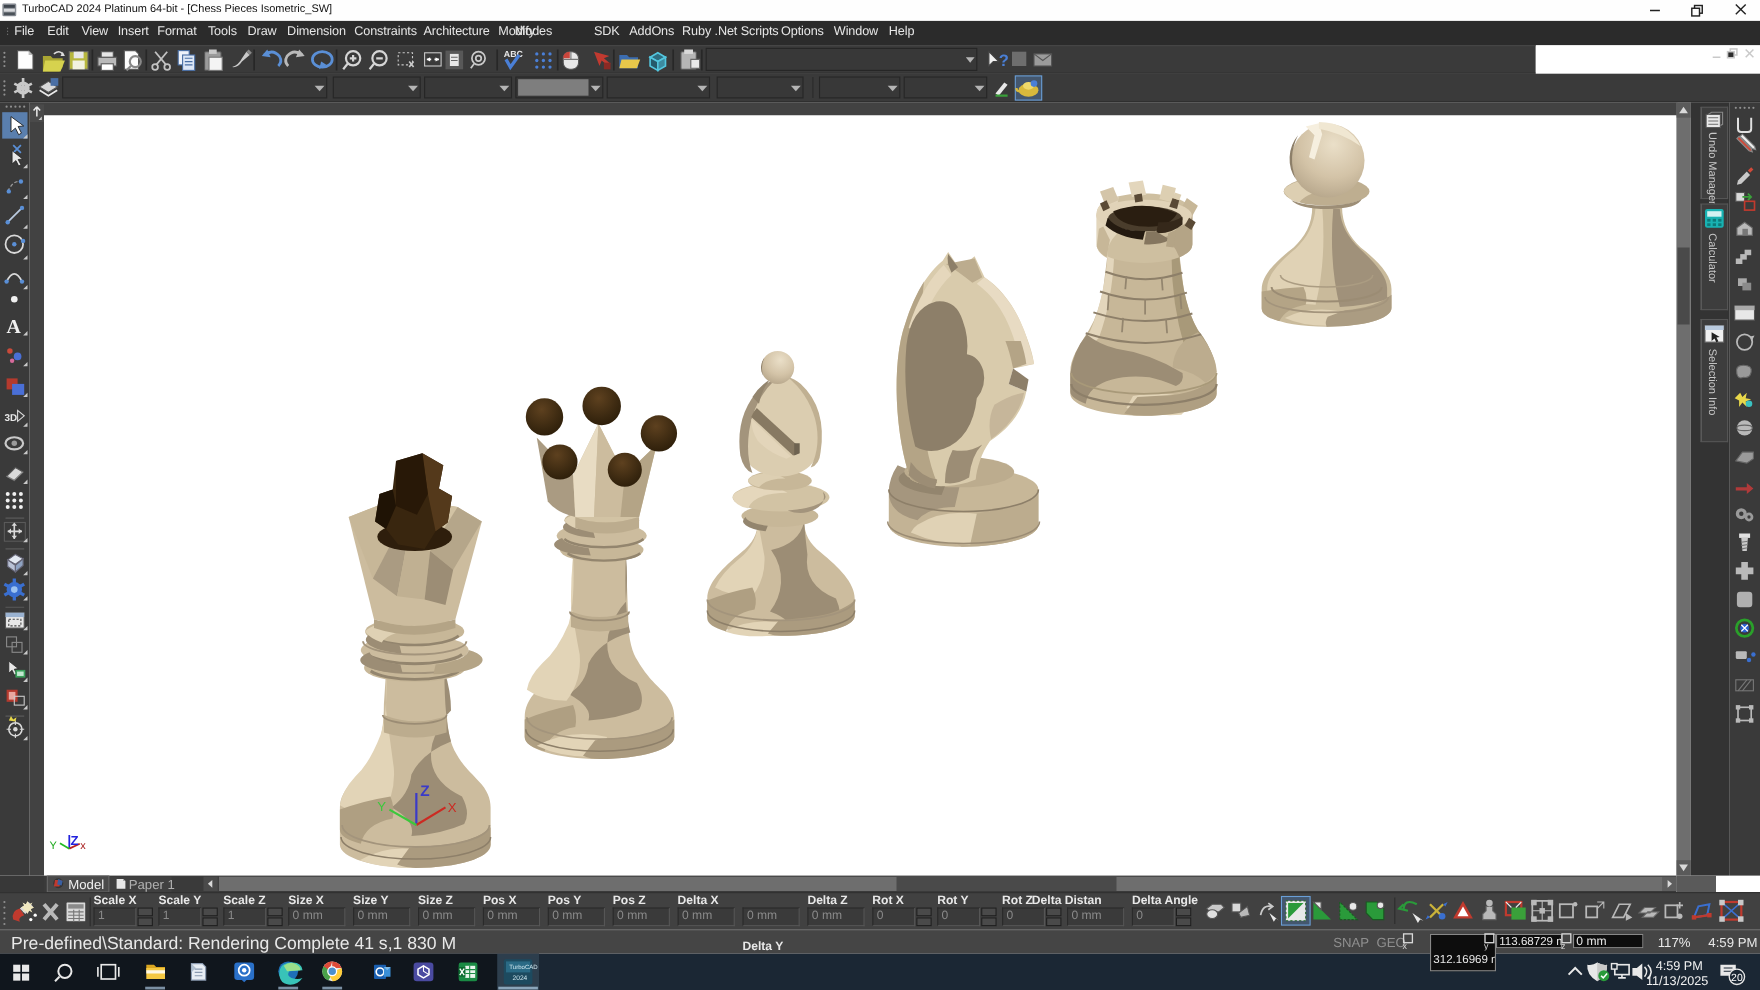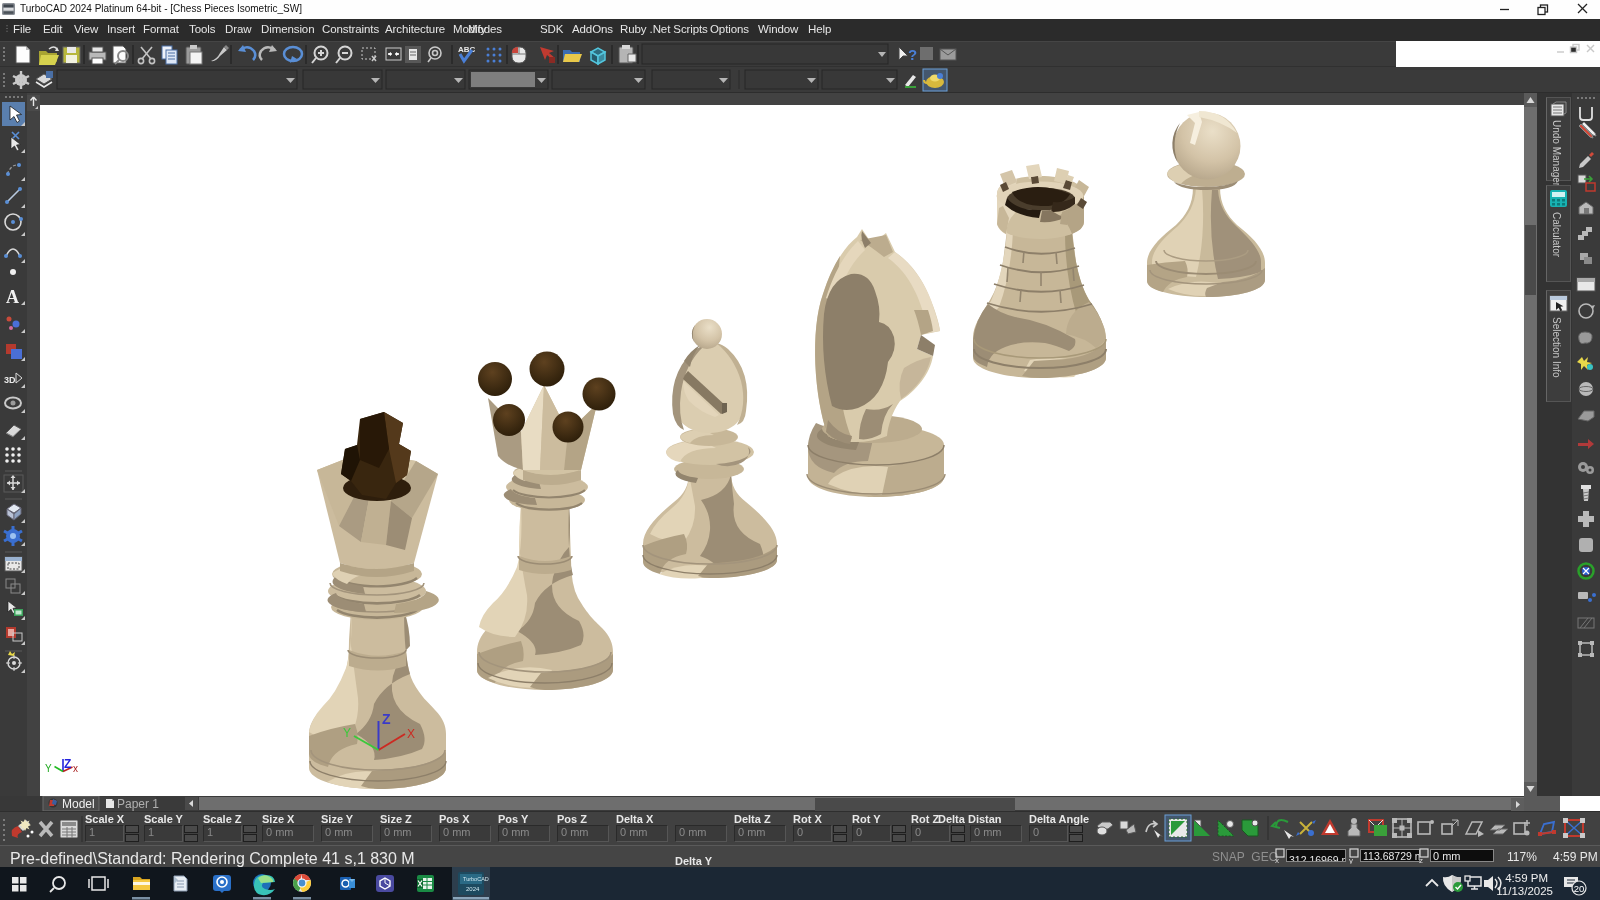--- a/index.html
+++ b/index.html
@@ -950,21 +950,21 @@
         </g>
       <line x1="82" y1="4" x2="82" y2="30" stroke="#2d2d2d"></line>
     </svg>
   </div>
   <div id="statusright" class="abs" style="left:1150px; top:845px; width:450px; height:22px; color:#e8e8e8; font-size:11px; z-index:6;">
     <span class="abs" style="left:62px; top:5px; color:#8f8f8f; font-size:12px;">SNAP&nbsp;&nbsp;GEO</span>
     <svg class="abs" style="left:124px; top:3px;" width="12" height="16" viewBox="0 0 12 16">
         <rect x="2" y="1" width="8" height="8" fill="none" stroke="#d9d9d9" stroke-width="1.2"></rect>
         <text x="1" y="15" font-size="8" fill="#d9d9d9" font-family="Liberation Sans">x</text>
       </svg>
-    <span class="abs" style="left:136px; top:4px; width:60px; height:13px; background:#0d0d0d; border:1px solid #888; padding:4px 2px; white-space:nowrap; overflow:hidden; font-size:10.5px;">312.16969 m</span>
+    <span class="abs" style="left:150px; top:4px; width:60px; height:13px; background:#0d0d0d; border:1px solid #888; padding:16px 2px; white-space:nowrap; overflow:hidden; font-size:10.5px;">312.16969 m</span>
     <svg class="abs" style="left:198px; top:3px;" width="12" height="16" viewBox="0 0 12 16">
         <rect x="2" y="1" width="8" height="8" fill="none" stroke="#d9d9d9" stroke-width="1.2"></rect>
         <text x="1" y="15" font-size="8" fill="#d9d9d9" font-family="Liberation Sans">y</text>
       </svg>
     <span class="abs" style="left:210px; top:4px; width:60px; height:13px; background:#0d0d0d; border:1px solid #888; padding:0 2px; white-space:nowrap; overflow:hidden; font-size:10.5px;">113.68729 m</span>
     <svg class="abs" style="left:268px; top:3px;" width="12" height="16" viewBox="0 0 12 16">
         <rect x="2" y="1" width="8" height="8" fill="none" stroke="#d9d9d9" stroke-width="1.2"></rect>
         <text x="1" y="15" font-size="8" fill="#d9d9d9" font-family="Liberation Sans">z</text>
       </svg>
     <span class="abs" style="left:280px; top:4px; width:64px; height:13px; background:#0d0d0d; border:1px solid #888; padding:0 2px; white-space:nowrap; overflow:hidden;">0 mm</span>

